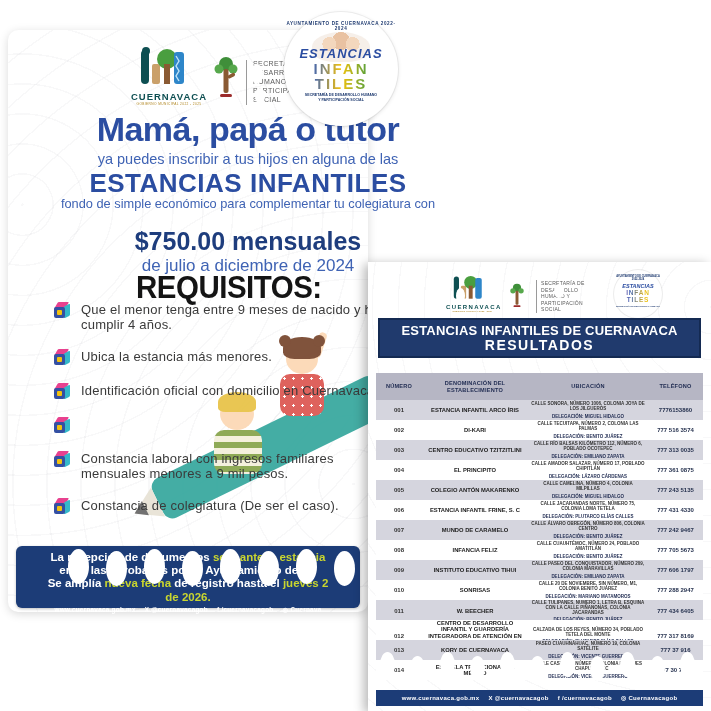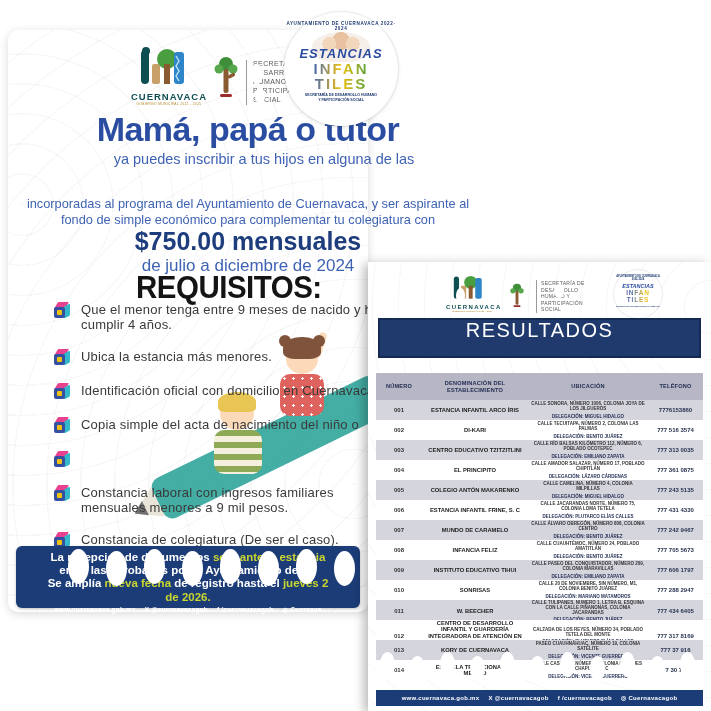--- a/index.html
+++ b/index.html
@@ -26,21 +26,21 @@
                 background:radial-gradient(circle at 30% 40%, #f3d7bd 0 7px, transparent 7px),
                            radial-gradient(circle at 70% 40%, #f3d7bd 0 7px, transparent 7px),
                            radial-gradient(circle at 50% 30%, #e9c2a2 0 9px, transparent 9px),#f6efe9;}
   .badge .w1{font-size:13px;font-weight:bold;font-style:italic;color:#2b4da1;letter-spacing:1px;margin-top:-16px;}
   .badge .w2{font-size:15px;font-weight:bold;letter-spacing:2px;line-height:1.0;
              background:linear-gradient(90deg,#e8418f,#3f63b4,#f4c20d,#4a9e3f,#e8418f);
              -webkit-background-clip:text;background-clip:text;color:transparent;}
   .badge .bb{font-size:3.6px;color:#1e3a70;font-weight:bold;margin-top:2px;line-height:1.3;}
   .title{left:0px;top:80px;width:480px;text-align:center;font-size:34px;font-weight:bold;
          color:#2b4da1;letter-spacing:-.5px;}
-  .subtitle{left:16px;top:121px;width:480px;text-align:center;font-size:14.5px;color:#3f63b4;}
+  .subtitle{left:0px;top:121px;width:480px;text-align:center;font-size:14.5px;color:#3f63b4;}
   .highlight{left:0px;top:138px;width:480px;text-align:center;font-size:26px;font-weight:bold;
              color:#2b4da1;letter-spacing:.5px;}
   .bodytxt{left:0px;top:166px;width:480px;text-align:center;font-size:12.8px;color:#3f63b4;line-height:1.25;}
   .amount{left:0px;top:197px;width:480px;text-align:center;font-size:25px;font-weight:bold;color:#1e3d7d;}
   .period{left:0px;top:226px;width:480px;text-align:center;font-size:17px;color:#3f63b4;}
   .reqtitle{left:128px;top:240px;font-size:31px;font-weight:bold;color:#141414;letter-spacing:-.5px;
             transform:scaleX(.95);transform-origin:left;}
   .reqlist{left:46px;top:272px;width:344px;z-index:1;}
   .reqitem{display:flex;align-items:flex-start;margin-bottom:17px;}
   .reqitem .txt{font-size:13px;color:#3a3a3a;line-height:1.16;letter-spacing:.2px;}
@@ -92,21 +92,21 @@
            box-shadow:0 0 0 1px rgba(0,0,0,.08);text-align:center;}
   .r-badge .arc{font-size:2.6px;color:#1e3a70;font-weight:bold;margin-top:5px;}
   .r-badge .w1{font-size:5.5px;font-weight:bold;font-style:italic;color:#2b4da1;margin-top:2px;}
   .r-badge .w2{font-size:6.5px;font-weight:bold;letter-spacing:.8px;
                background:linear-gradient(90deg,#e8418f,#3f63b4,#f4c20d,#4a9e3f);
                -webkit-background-clip:text;background-clip:text;color:transparent;}
   .r-badge .bb{font-size:2.2px;color:#1e3a70;font-weight:bold;margin-top:2px;}
   .rbanner{left:10px;top:56px;width:323px;height:40px;background:#203a6d;border:2px solid #142a52;
            box-sizing:border-box;text-align:center;color:#fff;}
   .rbanner .l1{font-size:13px;font-weight:bold;margin-top:3px;letter-spacing:.2px;white-space:nowrap;}
-  .rbanner .l2{font-size:20px;font-weight:normal;letter-spacing:1.5px;margin-top:-1px;}
+  .rbanner .l2{font-size:14px;font-weight:bold;letter-spacing:1.5px;margin-top:-1px;}
   .tbl{left:8px;top:111px;width:327px;}
   .t-head,.t-row{display:grid;grid-template-columns:46px 106px 120px 55px;}
   .t-head{background:#b6b6c4;height:27px;align-items:center;}
   .t-head div{font-size:5.6px;font-weight:bold;color:#1e2a50;text-align:center;line-height:1.15;letter-spacing:.2px;}
   .t-row{height:20px;overflow:hidden;align-items:center;background:#fff;}
   .t-row:nth-child(even){background:#d5d5de;}
   .c-num{font-size:6px;font-weight:bold;color:#333;text-align:center;}
   .c-name{font-size:5.8px;font-weight:bold;color:#222;text-align:center;line-height:1.08;padding:0 2px;}
   .c-loc{text-align:center;line-height:1.12;padding:0 3px;}
   .c-loc .a{font-size:4.5px;color:#333;font-weight:bold;}
@@ -161,22 +161,22 @@
     <div class="w2">INFAN</div>
     <div class="w2">TILES</div>
     <div class="bb">
       <span>SECRETARÍA DE DESARROLLO HUMANO</span><br>
       <span>Y PARTICIPACIÓN SOCIAL</span>
     </div>
   </div>
 
   <div class="abs title">Mamá, papá o tutor</div>
   <div class="abs subtitle">ya puedes inscribir a tus hijos en alguna de las</div>
+  <div class="abs highlight">ESTANCIAS INFANTILES</div>
   <div class="abs bodytxt">
-    <div>incorporadas al programa del Ayuntamiento de Cuernavaca, y ser aspirante al</div>
     <div>fondo de simple económico para complementar tu colegiatura con</div>
   </div>
   <div class="abs amount">$750.00 mensuales</div>
   <div class="abs period">de julio a diciembre de 2024</div>
 
   <div class="abs illus">
     <div class="pencil">
       <div class="tip"></div>
         <div class="lead"></div>
     </div>
@@ -218,29 +218,20 @@
       <div class="txt">Ubica la estancia más menores.</div>
     </div>
     <div class="reqitem">
       <div class="cube">
           <div class="t"></div>
           <div class="s"></div>
           <div class="f"></div>
           <div class="d"></div>
         </div>
       <div class="txt">Identificación oficial con domicilio en Cuernavaca.</div>
-    </div>
-    <div class="reqitem">
-      <div class="cube">
-          <div class="t"></div>
-          <div class="s"></div>
-          <div class="f"></div>
-          <div class="d"></div>
-        </div>
-      <div class="txt">Copia simple del acta de nacimiento del niño o</div>
     </div>
     <div class="reqitem">
       <div class="cube">
           <div class="t"></div>
           <div class="s"></div>
           <div class="f"></div>
           <div class="d"></div>
         </div>
     </div>
     <div class="reqitem">
@@ -324,20 +315,21 @@
   </div>
   <div class="abs r-badge">
     <div class="arc">AYUNTAMIENTO DE CUERNAVACA 2022-2024</div>
     <div class="w1">ESTANCIAS</div>
     <div class="w2">INFAN</div>
     <div class="w2">TILES</div>
     <div class="bb">SECRETARÍA DE DESARROLLO HUMANO</div>
   </div>
 
   <div class="abs rbanner">
+    <div class="l1">ESTANCIAS INFANTILES DE CUERNAVACA</div>
     <div class="l2">RESULTADOS</div>
   </div>
 
   <div class="abs tbl">
     <div class="t-head">
       <div>NÚMERO</div>
       <div style="padding:0 14px;">DENOMINACIÓN DEL ESTABLECIMIENTO</div>
       <div>UBICACIÓN</div>
       <div>TELÉFONO</div>
     </div>

